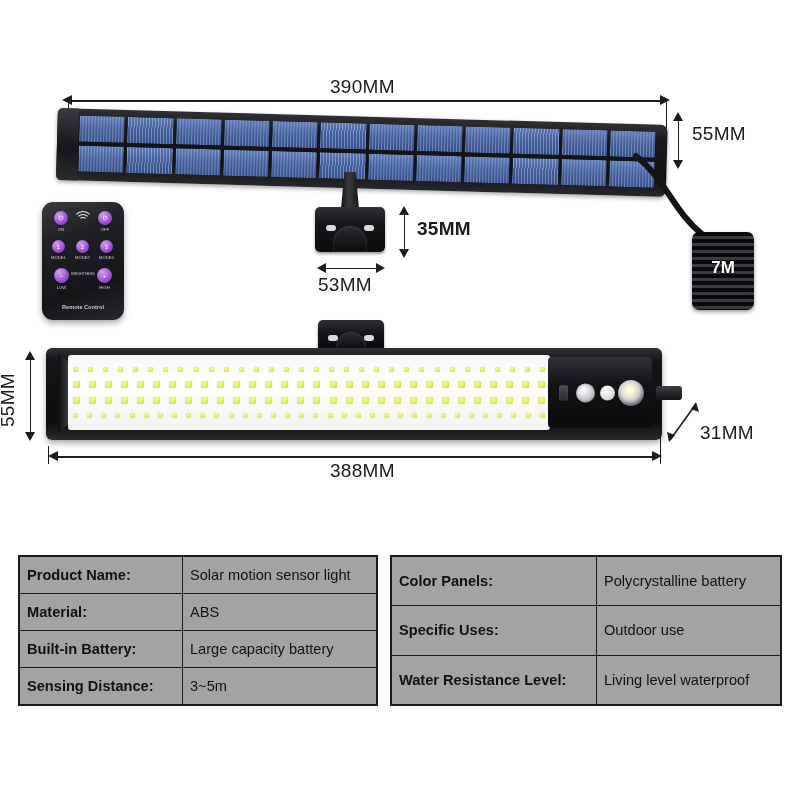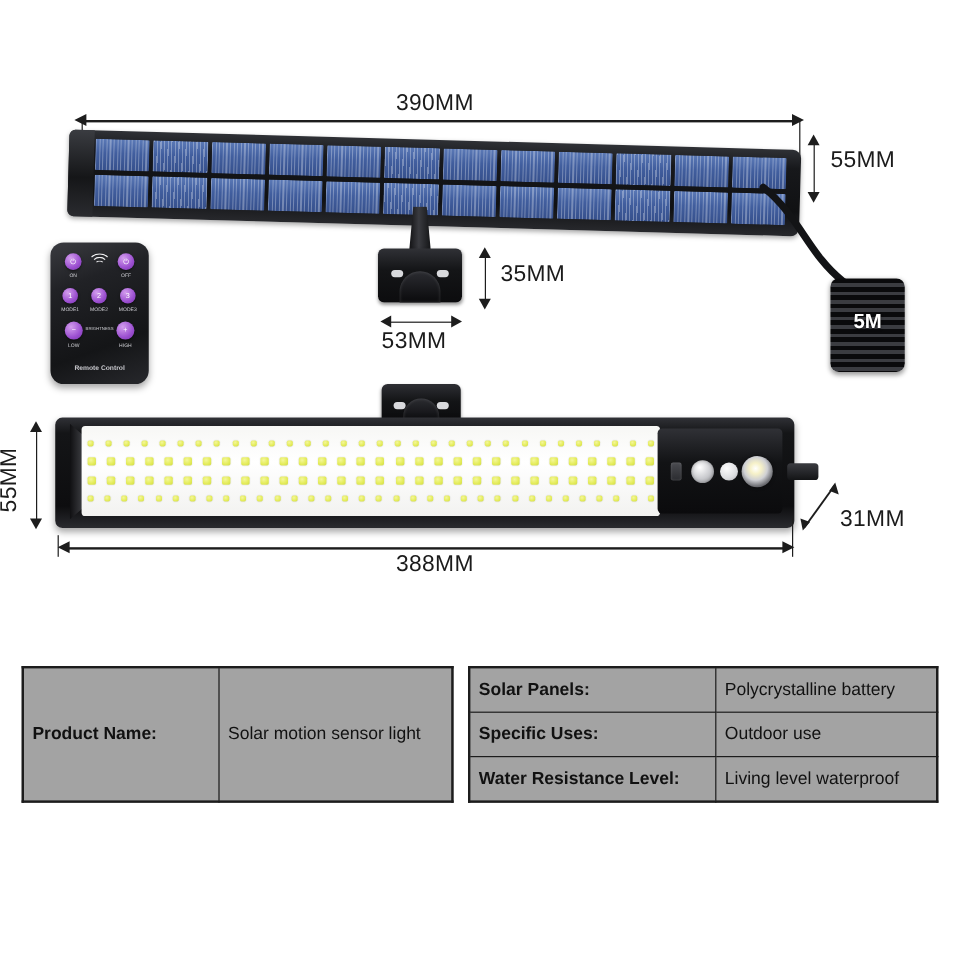--- a/index.html
+++ b/index.html
@@ -448,34 +448,34 @@
     <div class="bracket-hole" style="left:11px;"></div>
     <div class="bracket-hole" style="right:11px;"></div>
     <div class="bracket-dome"></div>
   </div>
 
   <div class="dim-line" style="left:404px; top:213px; width:1.4px; height:40px;"></div>
   <div class="tri" style="left:399px; top:206px;
        border-left:5px solid transparent; border-right:5px solid transparent; border-bottom:9px solid #1d1d1d;"></div>
   <div class="tri" style="left:399px; top:249px;
        border-left:5px solid transparent; border-right:5px solid transparent; border-top:9px solid #1d1d1d;"></div>
-  <div class="dim-label" style="left:417px; top:218px;">35MM</div>
+  <div class="dim-label" style="left:417px; top:218px;font-weight:bold;">35MM</div>
 
   <div class="dim-line" style="left:325px; top:268px; width:52px; height:1.4px;"></div>
   <div class="tri" style="left:317px; top:263px;
        border-top:5px solid transparent; border-bottom:5px solid transparent; border-right:9px solid #1d1d1d;"></div>
   <div class="tri" style="left:376px; top:263px;
        border-top:5px solid transparent; border-bottom:5px solid transparent; border-left:9px solid #1d1d1d;"></div>
   <div class="dim-label" style="left:318px; top:274px;">53MM</div>
 
   <svg id="solar-cable" viewBox="0 0 120 110">
     <path d="M6 6 C 36 30, 44 62, 72 84 C 82 92, 92 96, 104 98" fill="none" stroke="#131416" stroke-width="6" stroke-linecap="round"></path>
   </svg>
   <div id="cable-coil"></div>
-  <div id="cable-3m-label">5M</div>
+  <div id="cable-3m-label">7M</div>
 
   <div id="remote-control">
     <div class="rc-wave">
       <span style="width:18px;height:18px;top:0;"></span>
       <span style="width:12px;height:12px;top:3px;"></span>
       <span style="width:6px;height:6px;top:6px;"></span>
     </div>
 
     <div class="rc-btn" id="rc-btn-on" style="left:12px; top:9px; width:14px; height:14px;">⏻</div>
     <div class="rc-sub" style="left:5px; top:25px; width:28px;">ON</div>
@@ -680,26 +680,38 @@
        border-top:5px solid transparent; border-bottom:5px solid transparent; border-left:10px solid #1d1d1d;"></div>
   <div class="dim-label" style="left:330px; top:460px;">388MM</div>
 
   <div id="spec-tables">
     <table class="spec-table" id="spec-table-left">
       <tbody>
           <tr>
             <td class="spec-label">Product Name:</td>
             <td class="spec-value">Solar motion sensor light</td>
           </tr>
+          <tr>
+            <td class="spec-label">Material:</td>
+            <td class="spec-value">ABS</td>
+          </tr>
+          <tr>
+            <td class="spec-label">Built-in Battery:</td>
+            <td class="spec-value">Large capacity battery</td>
+          </tr>
+          <tr>
+            <td class="spec-label">Sensing Distance:</td>
+            <td class="spec-value">3~5m</td>
+          </tr>
         </tbody>
     </table>
     <table class="spec-table" id="spec-table-right">
       <tbody>
           <tr>
-            <td class="spec-label">Solar Panels:</td>
+            <td class="spec-label">Color Panels:</td>
             <td class="spec-value">Polycrystalline battery</td>
           </tr>
           <tr>
             <td class="spec-label">Specific Uses:</td>
             <td class="spec-value">Outdoor use</td>
           </tr>
           <tr>
             <td class="spec-label">Water Resistance Level:</td>
             <td class="spec-value">Living level waterproof</td>
           </tr>

